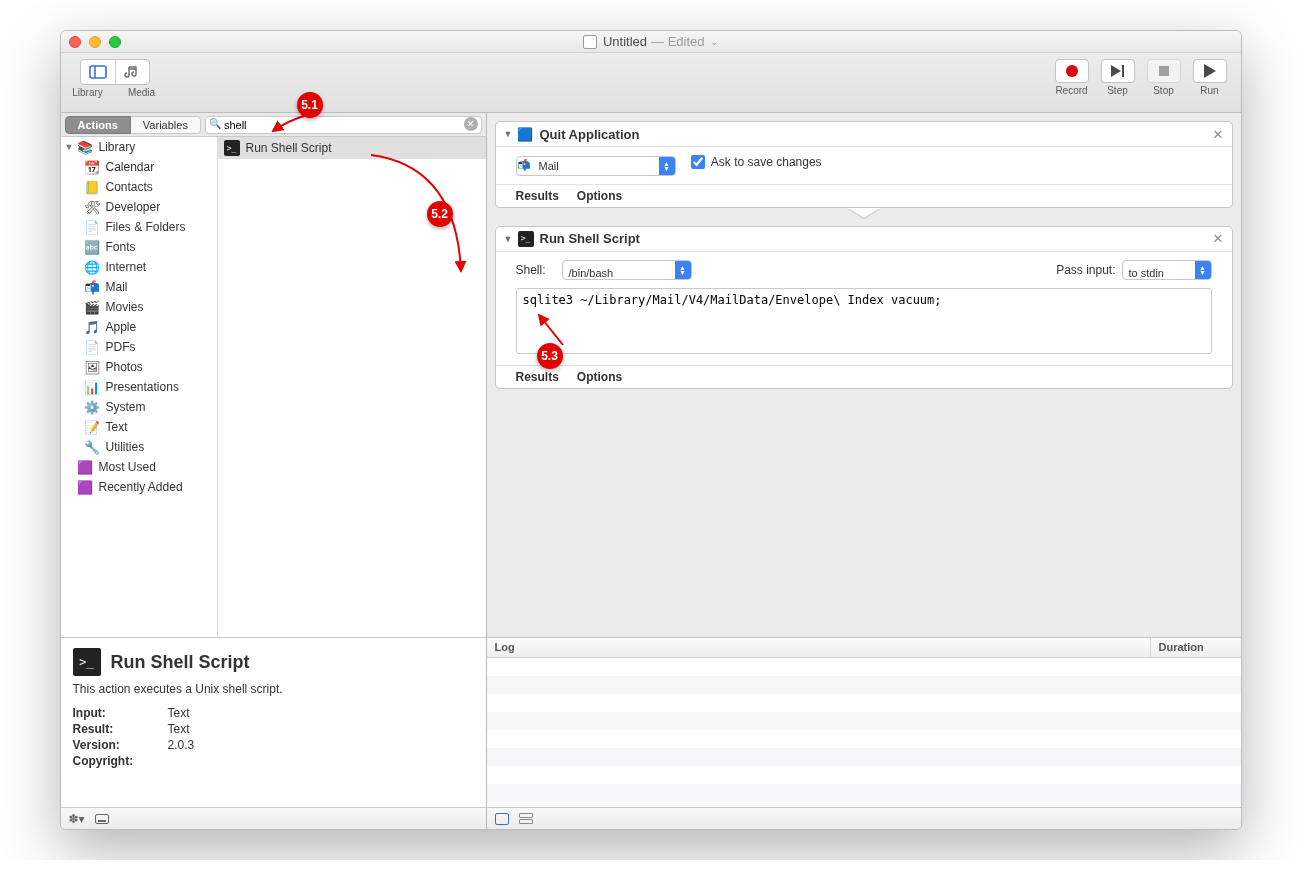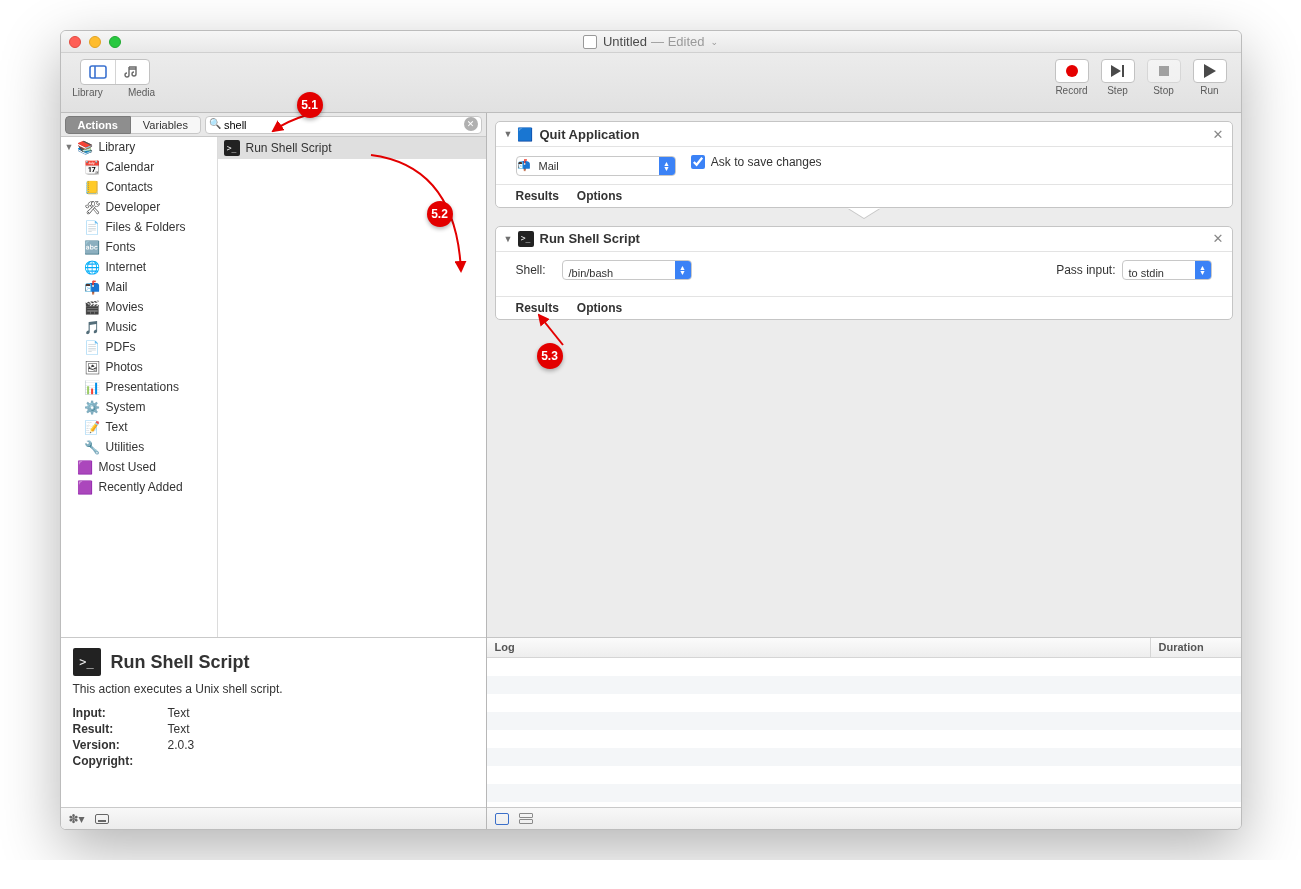--- a/index.html
+++ b/index.html
@@ -281,21 +281,21 @@
           <div class="tree-item lvl1">
               <span class="ic">📬</span>
               <span>Mail</span>
             </div>
           <div class="tree-item lvl1">
               <span class="ic">🎬</span>
               <span>Movies</span>
             </div>
           <div class="tree-item lvl1">
               <span class="ic">🎵</span>
-              <span>Music</span>
+              <span>Apple</span>
             </div>
           <div class="tree-item lvl1">
               <span class="ic">📄</span>
               <span>PDFs</span>
             </div>
           <div class="tree-item lvl1">
               <span class="ic">🖼</span>
               <span>Photos</span>
             </div>
           <div class="tree-item lvl1">
@@ -407,20 +407,21 @@
                 <span class="end">▲<br>▼</span>
               </span>
               <span class="passrow">
                 <span>Pass input:</span>
                 <span class="sel-popup small" style="min-width:90px">
                   <span class="val">to stdin</span>
                   <span class="end">▲<br>▼</span>
                 </span>
               </span>
             </div>
+            <textarea class="script" style="">sqlite3 ~/Library/Mail/V4/MailData/Envelope\ Index vacuum;</textarea>
           </div>
           <div class="card-ft">
             <b>Results</b>
             <b>Options</b>
           </div>
         </div>
       </div>
 
       <div class="log">
         <div class="log-hd">

